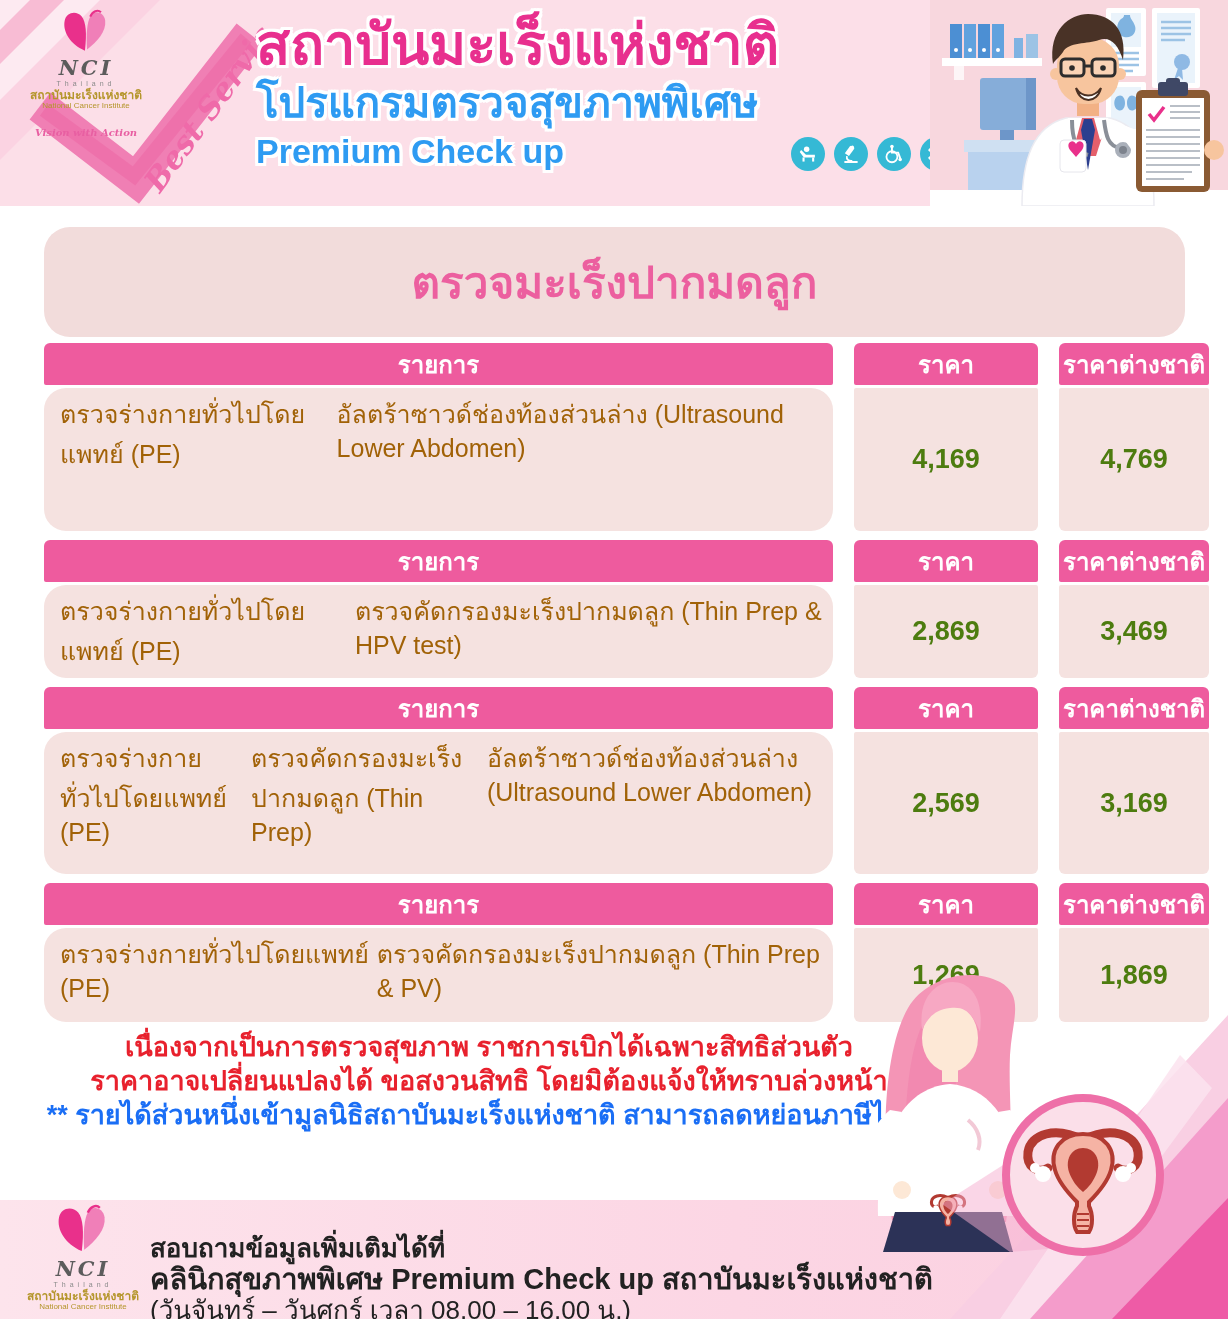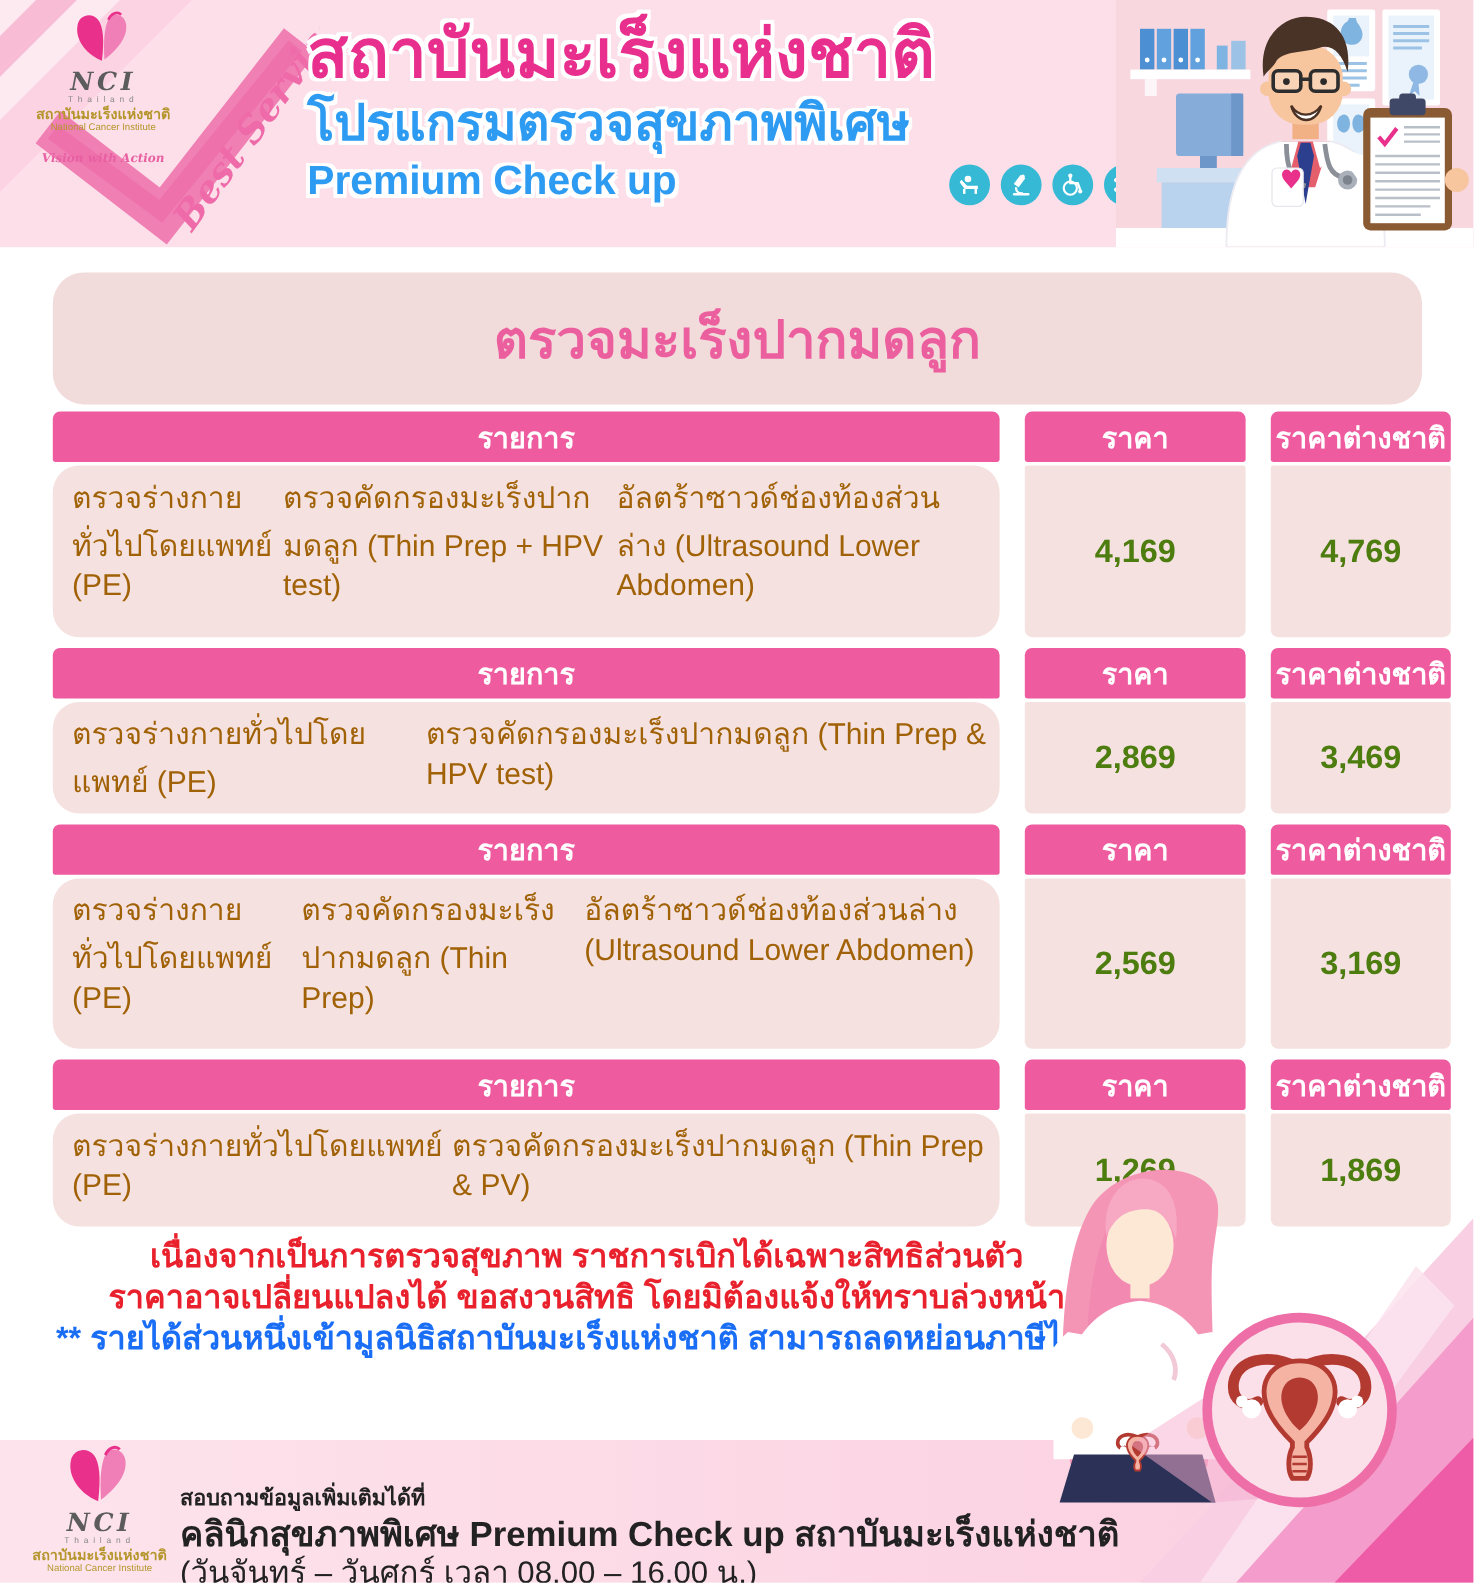--- a/index.html
+++ b/index.html
@@ -49,21 +49,21 @@
   .td-num { display:flex; align-items:center; justify-content:center; font-size:27px; font-weight:bold; color:#4d7c0f; }
 
   
   .disclaimer { position:absolute; left:8px; top:1030px; width:962px; text-align:center; line-height:34px; font-weight:bold; font-size:27px; }
   .disc-red { color:#e8212d; }
   .disc-blue { color:#1a6ef5; }
 
   
   .footer-band { position:absolute; left:0; top:1200px; width:1228px; height:119px; background:linear-gradient(90deg,#fde4ec 0%,#fcd6e4 60%,#fbcfe0 100%); z-index:2; }
   .footer-text { position:absolute; left:150px; top:1233px; z-index:6; color:#222; }
-  .ft1 { font-size:18px; font-weight:600; line-height:30px; }
+  .ft1 { font-size:26px; font-weight:600; line-height:30px; }
   .ft2 { font-size:29px; font-weight:800; line-height:32px; }
   .ft3 { font-size:26px; font-weight:500; line-height:30px; }
 
   .bottom-art { position:absolute; left:850px; top:960px; z-index:4; pointer-events:none; }
 </style>
 </head>
 <body>
 
 <div id="poster">
 
@@ -248,21 +248,20 @@
 
     <div class="section">
       <div class="tgrid">
         <div class="th">รายการ</div>
         <div class="th">ราคา</div>
         <div class="th">ราคาต่างชาติ</div>
       </div>
       <div class="tgrid tbody" style="height:143px">
         <div class="td td-item">
           <div>ตรวจร่างกายทั่วไปโดยแพทย์ (PE)</div>
-          <div>ตรวจคัดกรองมะเร็งปากมดลูก (Thin Prep + HPV test)</div>
           <div>อัลตร้าซาวด์ช่องท้องส่วนล่าง (Ultrasound Lower Abdomen)</div>
         </div>
         <div class="td td-num">4,169</div>
         <div class="td td-num">4,769</div>
       </div>
     </div>
 
     <div class="section">
       <div class="tgrid">
         <div class="th">รายการ</div>

